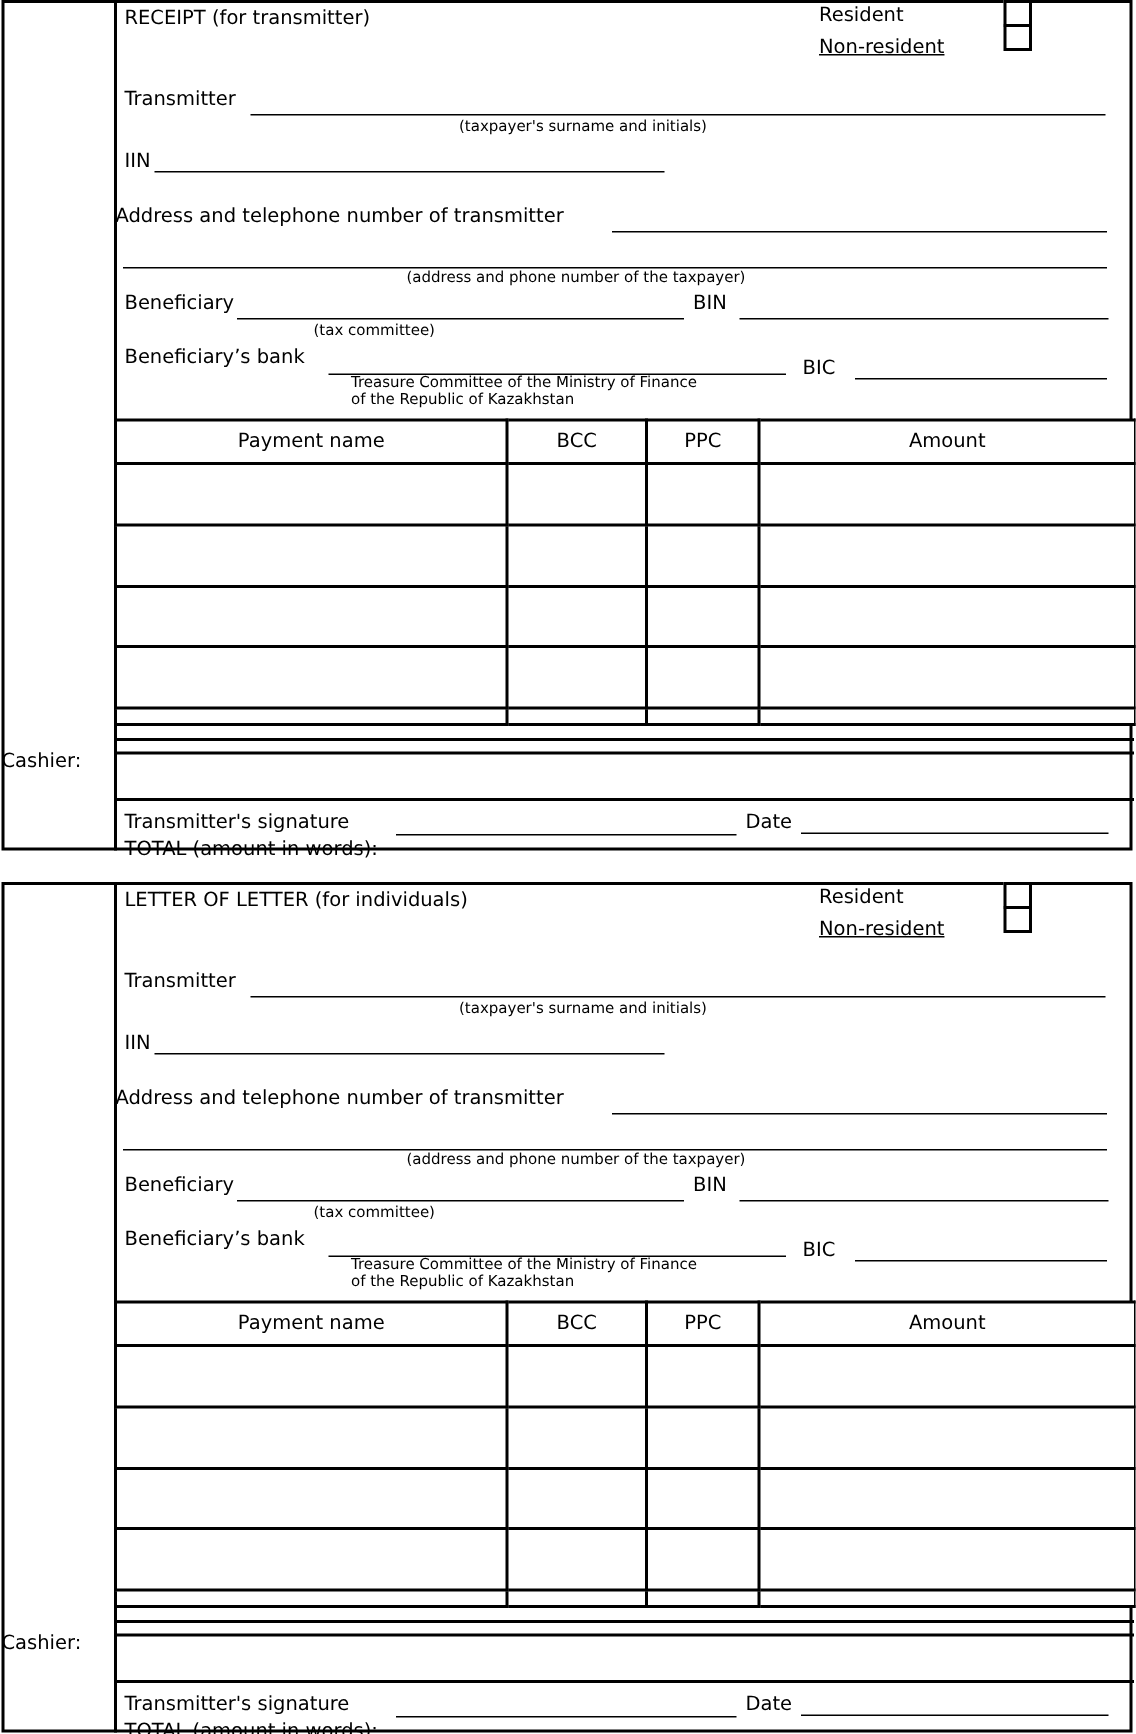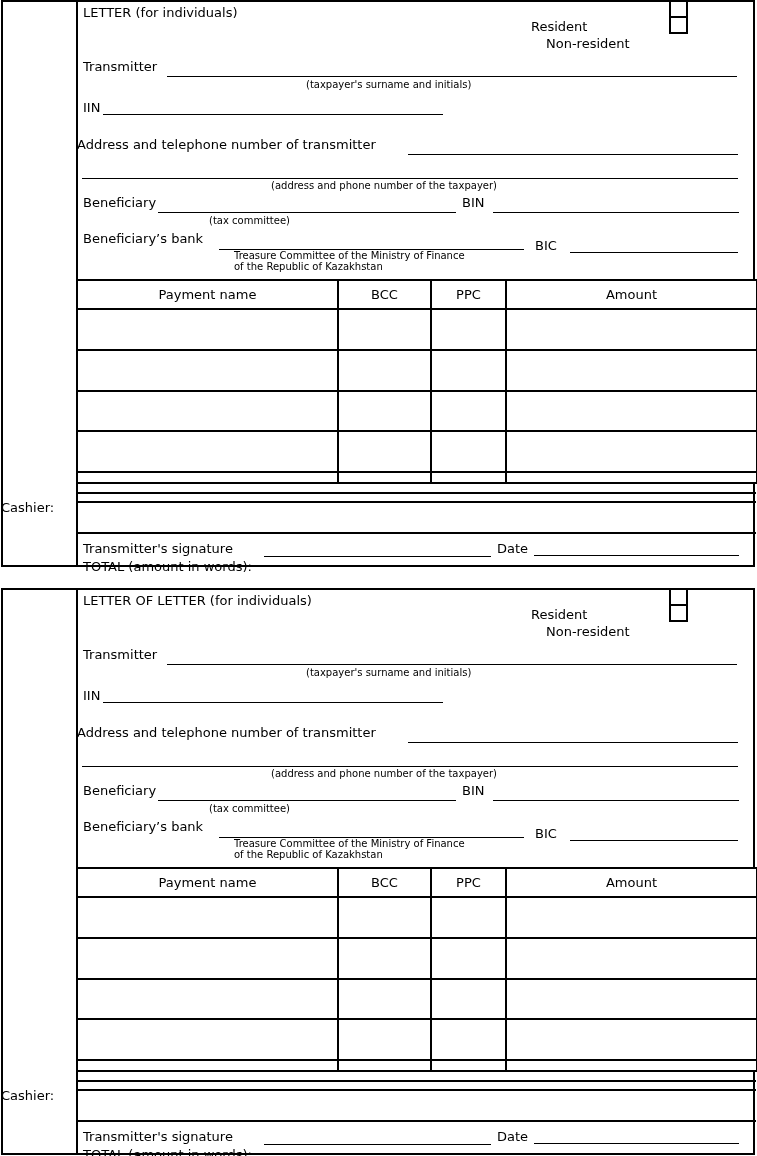--- a/index.html
+++ b/index.html
@@ -12,22 +12,22 @@
   .form.f2{top:588px;}
   .outline{position:absolute;inset:0;border:2px solid #000;}
   .side-divider{position:absolute;left:75px;top:0;bottom:0;width:2px;background:#000;}
 
   .txt{position:absolute;font-size:13px;line-height:15px;white-space:nowrap;}
   .cap{position:absolute;font-size:10px;line-height:11px;text-align:left;white-space:nowrap;}
   .hline{position:absolute;height:1px;background:#000;}
   .bline{position:absolute;height:2px;background:#000;}
 
   .t-title{left:82px;top:5px;}
-  .t-res{left:530px;top:3px;margin-top:16px;}
-  .t-nonres{left:545px;top:36px;}
+  .t-res{left:545px;top:3px;}
+  .t-nonres{left:545px;top:24px;text-decoration:underline;}
   .cbs{position:absolute;left:668px;top:0;}
   .cb{width:19px;height:18px;border:2px solid #000;box-sizing:border-box;background:#fff;}
   .cb + .cb{margin-top:-2px;}
 
   .t-trans{left:82px;top:59px;}
   .l-trans{left:166px;top:76px;width:570px;}
   .c-trans{left:305px;top:79px;width:195px;}
   .t-iin{left:82px;top:100px;}
   .l-iin{left:102px;top:114px;width:340px;}
   .t-addr{left:76px;top:137px;}
@@ -66,21 +66,21 @@
   .l-dt{left:533px;top:555px;width:205px;}
   .t-cashier{left:0;top:500px;width:71px;text-align:left;}
 </style>
 </head>
 <body>
 
 <section class="form f1">
   <div class="outline"></div>
   <div class="side-divider"></div>
 
-  <div class="txt t-title">LETTER (for individuals)</div>
+  <div class="txt t-title">RECEIPT (for transmitter)</div>
   <div class="txt t-res">Resident</div>
   <div class="txt t-nonres">Non-resident</div>
   <div class="cbs">
     <div class="cb"></div>
     <div class="cb"></div>
   </div>
 
   <div class="txt t-trans">Transmitter</div>
   <div class="hline l-trans"></div>
   <div class="cap c-trans">(taxpayer's surname and initials)</div>

